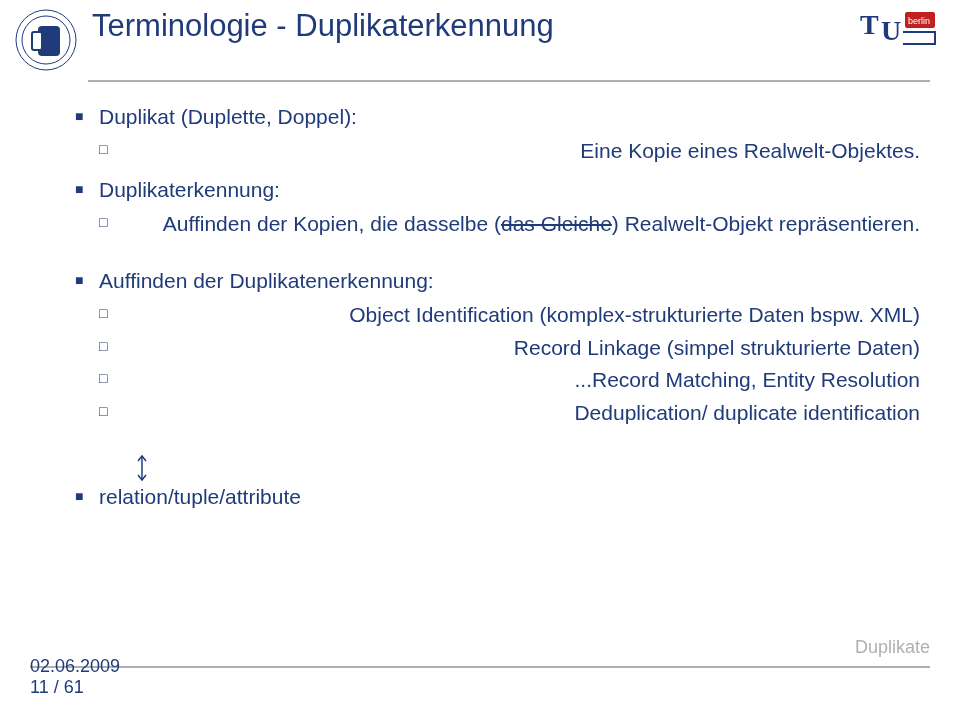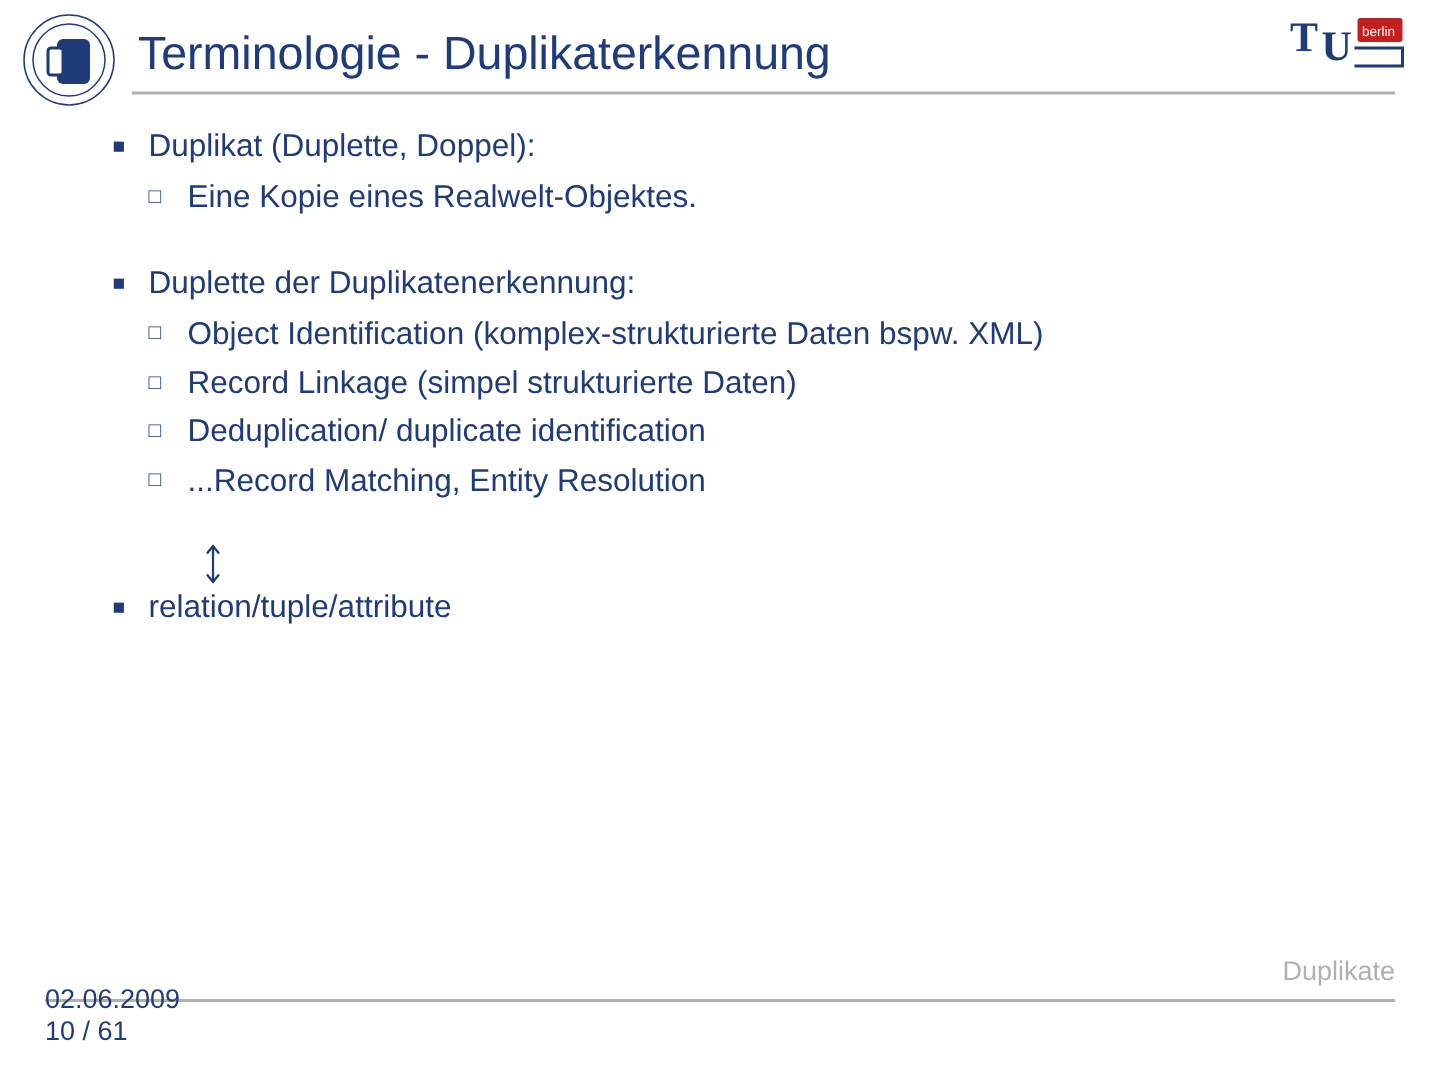--- a/index.html
+++ b/index.html
@@ -6,22 +6,22 @@
   body {
     width: 960px;
     height: 712px;
     font-family: Verdana, Geneva, sans-serif;
     background: #fff;
     position: relative;
     color: #1f3b7a;
   }
   .header {
     position: relative;
-    height: 61px;
-    padding: 18px 0 0 92px;
+    height: 80px;
+    padding: 8px 0 0 92px;
   }
   .title {
     font-size: 31px;
     color: #1f3b7a;
     font-weight: normal;
   }
   .logo-left {
     position: absolute;
     left: 12px;
     top: 6px;
@@ -52,21 +52,21 @@
     margin-bottom: 8px;
   }
   ul.top > li::before {
     content: "■";
     position: absolute;
     left: 0;
     top: 4px;
     font-size: 14px;
     color: #1f3b7a;
   }
-  ul.sub { list-style: none; margin-top: 4px; }
+  ul.sub { list-style: none; margin-top: 4px; text-align: right; }
   ul.sub > li {
     position: relative;
     padding-left: 26px;
     margin-bottom: 2px;
   }
   ul.sub > li::before {
     content: "□";
     position: absolute;
     left: 0;
     top: 3px;
@@ -136,32 +136,40 @@
 <hr class="hr-line">
 
 <div class="content">
   <ul class="top">
     <li>
       <span>Duplikat (Duplette, Doppel):</span>
       <ul class="sub">
         <li><span>Eine Kopie eines Realwelt-Objektes.</span></li>
       </ul>
     </li>
+    <li>
+      <span>Duplikaterkennung:</span>
+      <ul class="sub">
+        <li>
+          <span>Auffinden der Kopien, die dasselbe (</span><span class="strike">das Gleiche</span><span>) Realwelt-Objekt repräsentieren.</span>
+        </li>
+      </ul>
+    </li>
   </ul>
 
   <div class="spacer"></div>
 
   <ul class="top">
     <li>
-      <span>Duplette der Duplikatenerkennung:</span>
+      <span>Auffinden der Duplikatenerkennung:</span>
       <ul class="sub">
         <li><span>Object Identification (komplex-strukturierte Daten bspw. XML)</span></li>
         <li><span>Record Linkage (simpel strukturierte Daten)</span></li>
+        <li><span>...Record Matching, Entity Resolution</span></li>
         <li><span>Deduplication/ duplicate identification</span></li>
-        <li><span>...Record Matching, Entity Resolution</span></li>
       </ul>
     </li>
   </ul>
 
   <div class="spacer"></div>
 
 
   <div class="arrow-connector">
     <svg width="14" height="28" viewBox="0 0 14 28">
       <line x1="7" y1="3" x2="7" y2="25" stroke="#1f3b7a" stroke-width="1.5"></line>
@@ -173,14 +181,14 @@
   <ul class="top">
     <li><span>relation/tuple/attribute</span></li>
   </ul>
 </div>
 
 <div class="category">Duplikate</div>
 
 <div class="footer-line"></div>
 <div class="footer">
   <span>02.06.2009</span>
-  <span>10 / 61</span>
+  <span>11 / 61</span>
 </div>
 
 </body></html>

